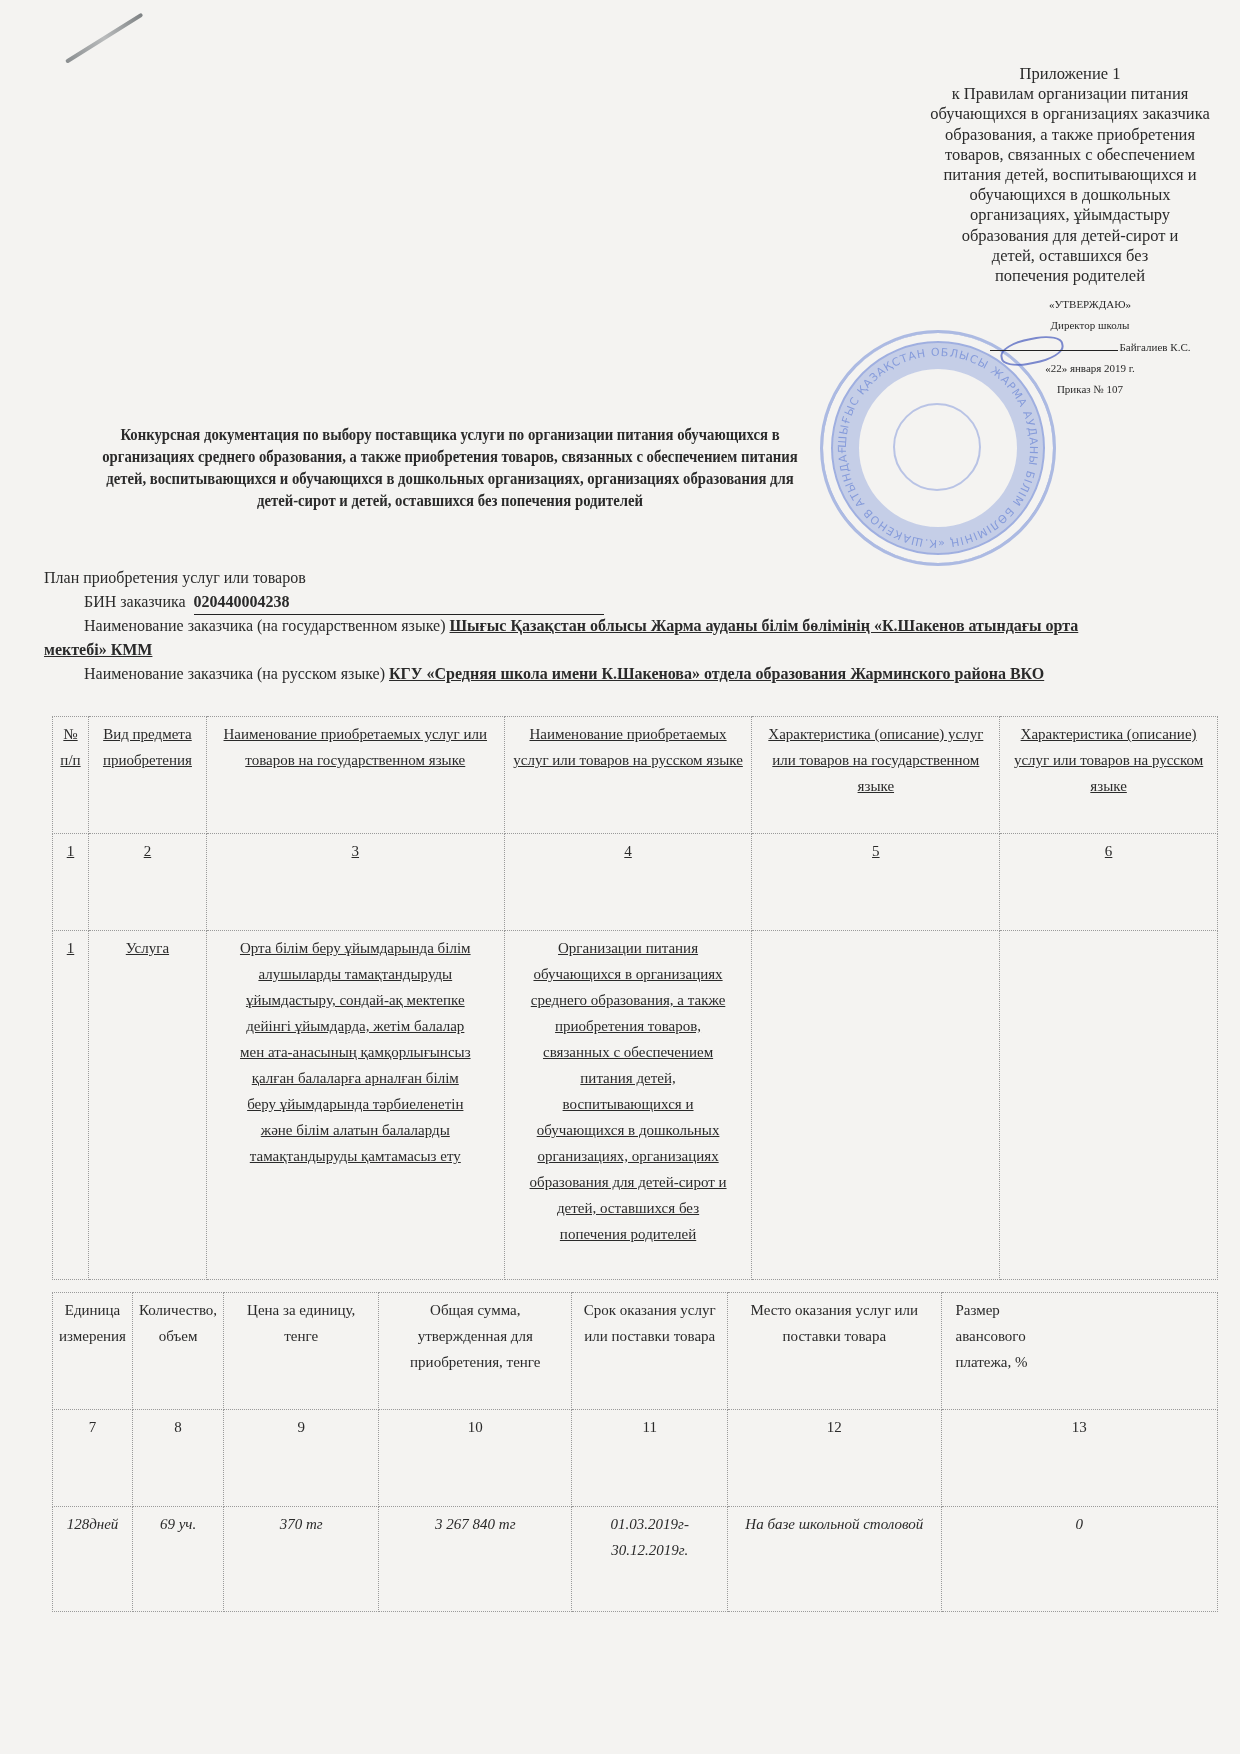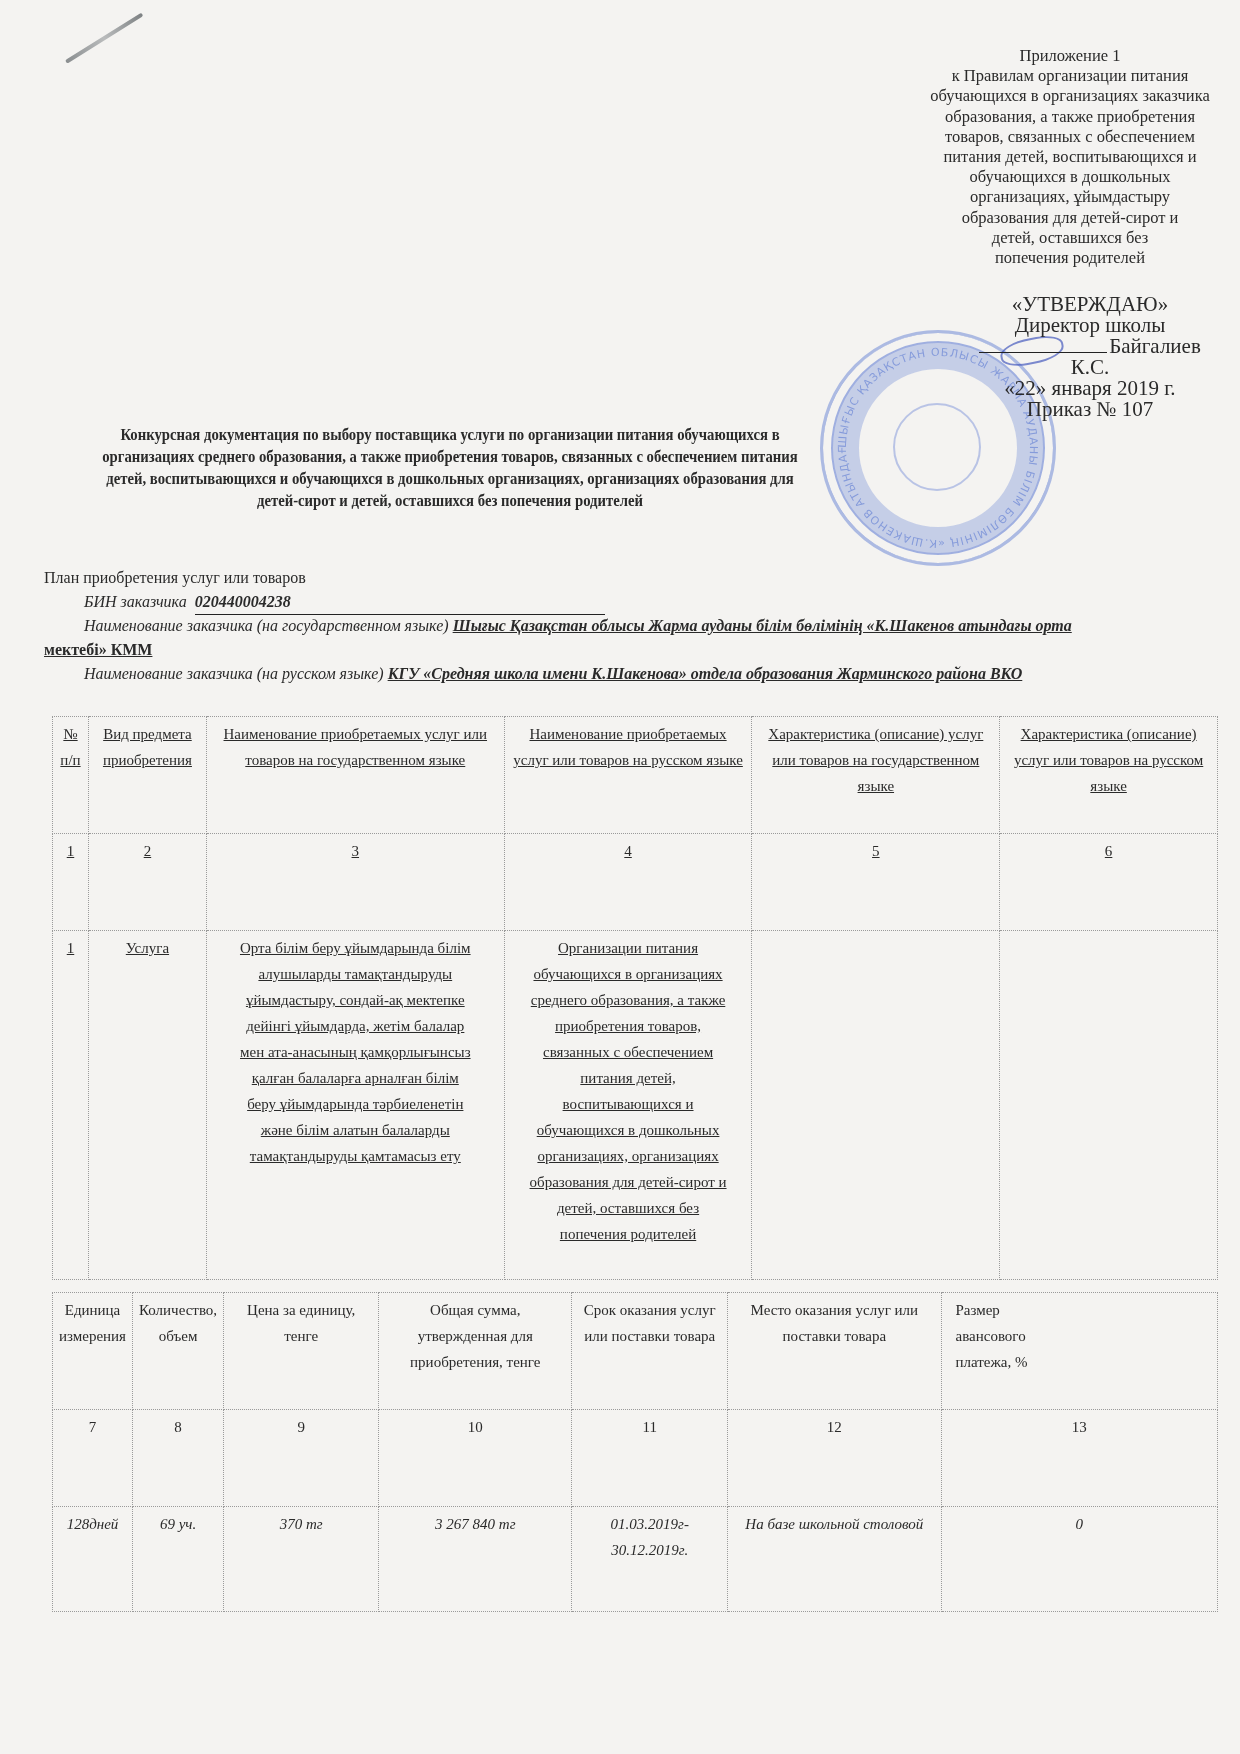--- a/index.html
+++ b/index.html
@@ -9,26 +9,26 @@
     font-family:"Liberation Serif", "DejaVu Serif", serif;
     color:#2a2a2a;
   }
   .abs { position:absolute; }
   .pen {
     left:66px; top:60px; width:90px; height:4px;
     background:linear-gradient(90deg,#8a8e90,#b9bbbc,#7d8183);
     transform:rotate(-32deg); transform-origin:left center; border-radius:2px;
   }
   .appendix {
-    left:920px; top:46px; width:300px;
+    left:920px; top:64px; width:300px;
     text-align:center; font-size:16.5px; line-height:20.2px;
   }
   .approve {
     left:960px; top:294px; width:260px;
-    text-align:center; font-size:21px; line-height:21px;
+    text-align:center; font-size:11px; line-height:21px;
   }
   .approve .sigline { display:inline-block; width:128px; border-bottom:1px solid #222; margin-right:2px; height:14px; vertical-align:baseline; }
   .stamp {
     left:820px; top:330px; width:230px; height:230px; border-radius:50%;
     border:3px solid rgba(90,120,210,0.55);
     box-shadow: inset 0 0 0 8px rgba(244,243,241,1), inset 0 0 0 10px rgba(90,120,210,0.45), inset 0 0 0 34px rgba(244,243,241,0), inset 0 0 0 36px rgba(90,120,210,0.35);
     opacity:0.85;
   }
   .stamp .inner {
     position:absolute; left:70px; top:70px; width:84px; height:84px; border-radius:50%;
@@ -42,21 +42,21 @@
     border:2px solid rgba(70,90,190,0.7); border-radius:50% 40% 50% 40%;
     transform:rotate(-10deg);
   }
   .title {
     left:70px; top:424px; width:760px; text-align:center;
     font-weight:bold; font-size:16px; line-height:22px;
     transform:scaleX(0.92); transform-origin:center top;
   }
   .plan { left:44px; top:566px; width:1180px; font-size:16px; line-height:24px; }
   .plan .row { position:relative; height:24px; margin-bottom:0; }
-  .plan .indent { padding-left:40px;font-style:italic; }
+  .plan .indent { padding-left:40px; }
   .plan b.u { font-weight:bold; text-decoration:underline; }
   .plan .fill { display:inline-block; border-bottom:1px solid #222; }
 
   table.grid { border-collapse:collapse; position:absolute; font-size:15px; line-height:26px; }
   table.grid td { border:1px dotted #9a9a9a; text-align:center; vertical-align:top; padding:4px 6px; }
   #t1 { left:52px; top:716px; width:1166px;text-decoration:underline; }
   #t2 { left:52px; top:1292px; width:1166px; }
   .hdr td { height:108px; }
   .idx td { height:88px; padding-top:20px; }
   .main td { height:340px; padding-top:12px; }

